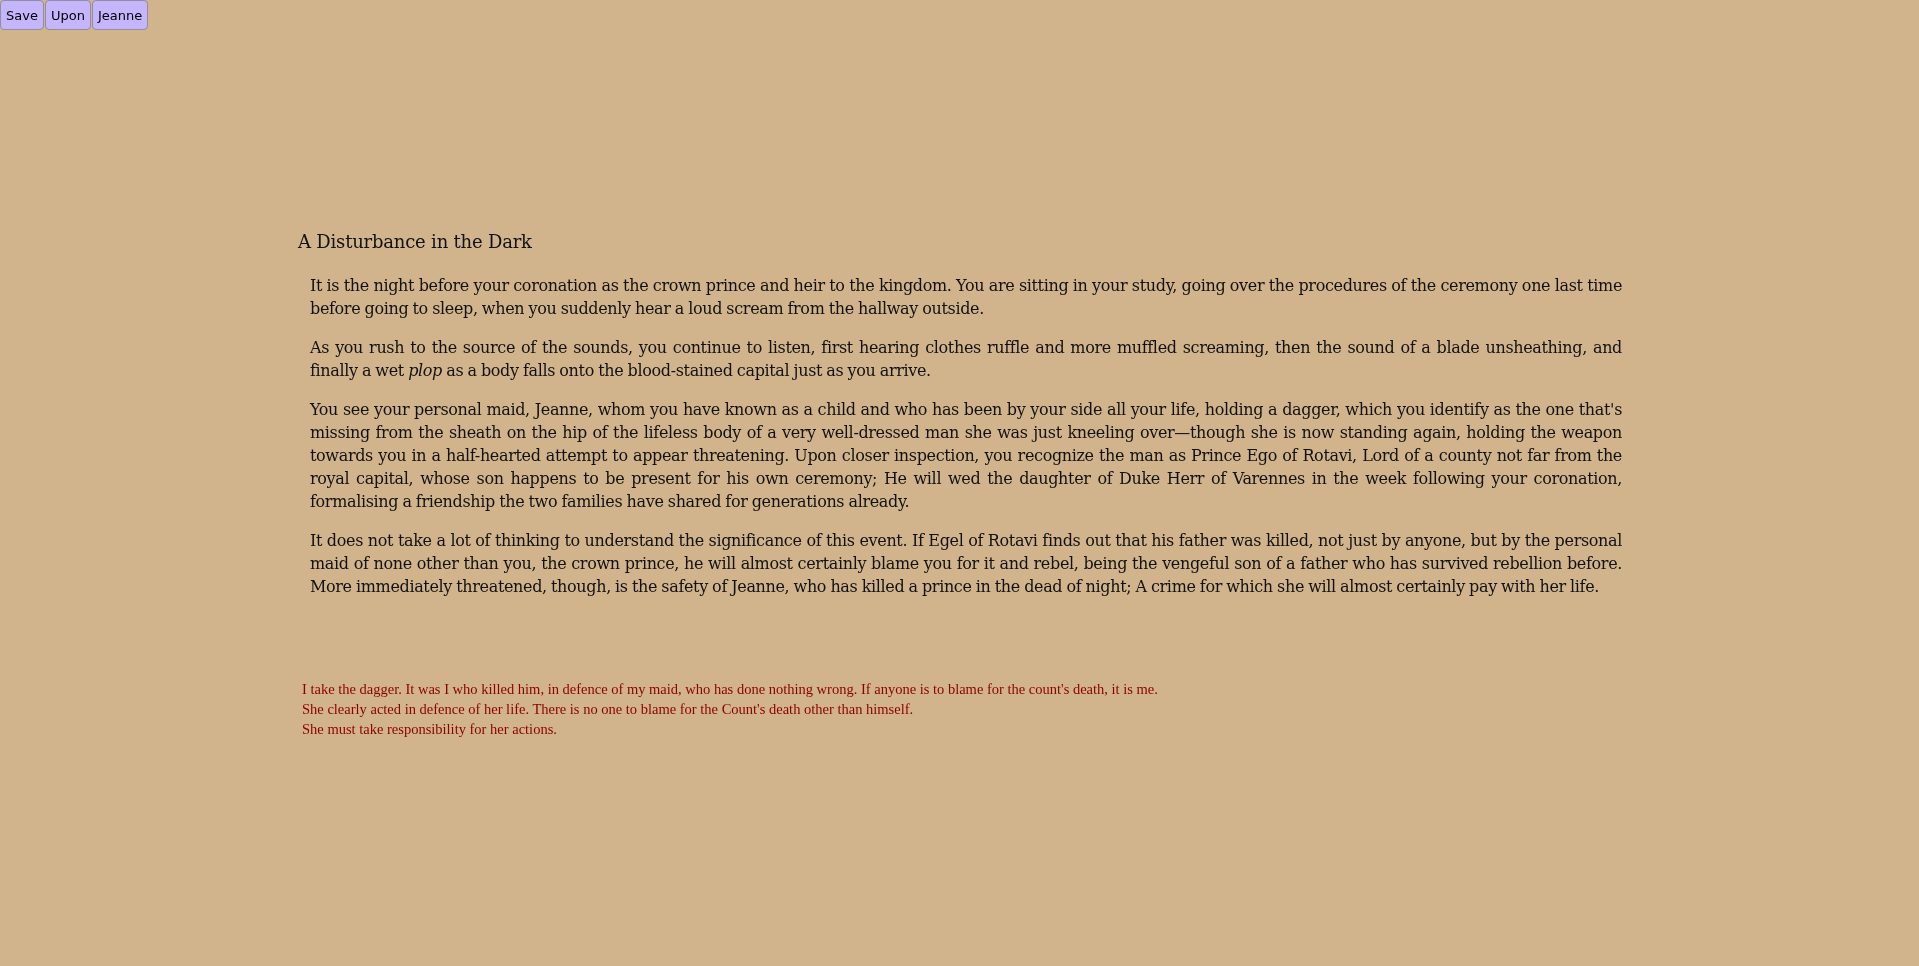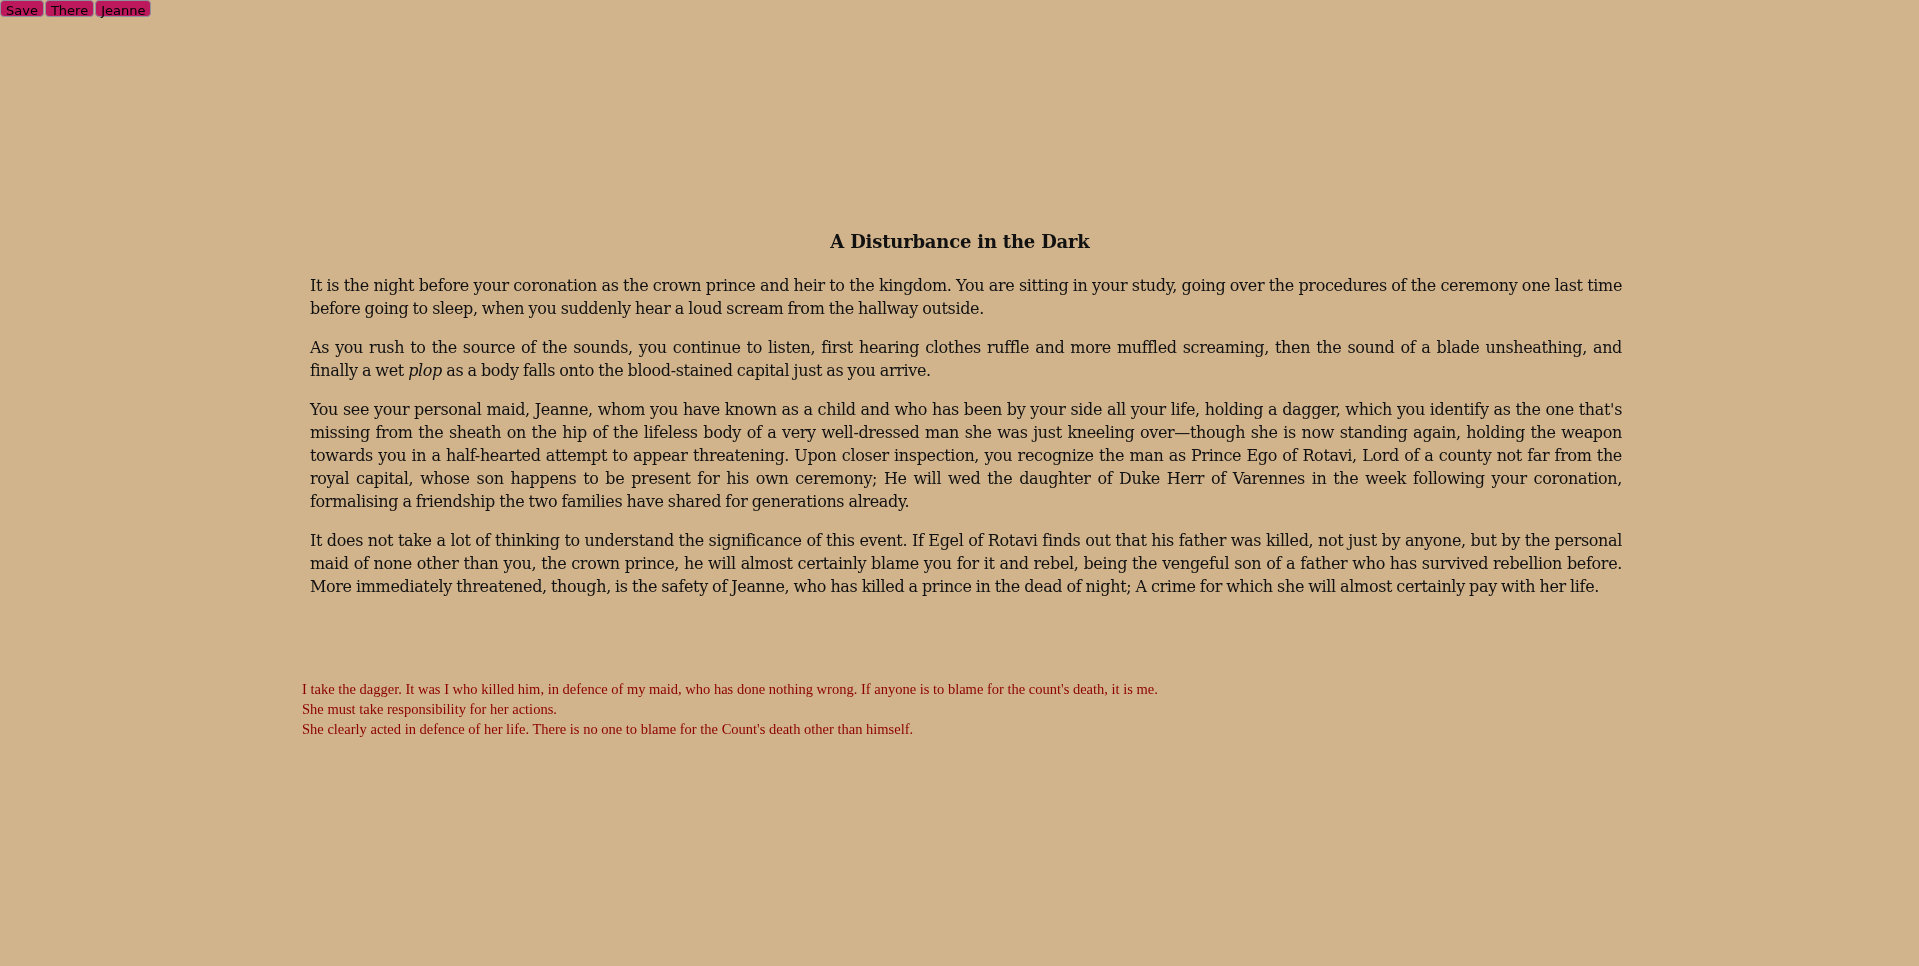--- a/index.html
+++ b/index.html
@@ -19,41 +19,40 @@
       position: absolute;
       left: 0;
       top: 0;
       display: flex;
       gap: 1px;
     }
     .toolbar button {
       font-family: "DejaVu Sans", "Liberation Sans", sans-serif;
       font-size: 13px;
       padding: 1px 5px;
-      height: 17px;
-      background: #be185d;
+      height: 30px;
+      background: #c4b5fd;
       border: 1px solid #8f8f9d;
       border-radius: 4px;
       color: #000;
       cursor: pointer;
       line-height: 17px;
     }
     .story {
       position: absolute;
       left: 298px;
       top: 228px;
       width: 1324px;
     }
     .story h1 {
       font-size: 18px;
-      font-weight: bold;
+      font-weight: normal;
       margin: 0 0 18px 0;
       line-height: 28px;
       letter-spacing: -0.2px;
-      text-align: center;
     }
     .story p {
       font-size: 16px;
       line-height: 23px;
       margin: 0 0 16px 12px;
       text-align: justify;
       letter-spacing: -0.35px;
       word-spacing: -0.5px;
     }
     .story p em { font-style: italic; }
@@ -71,29 +70,29 @@
       cursor: pointer;
       white-space: nowrap;
       font-family: Liberation Serif, serif;
     }
   </style>
 </head>
 <body>
 
 <div class="toolbar">
   <button>Save</button>
-  <button>There</button>
+  <button>Upon</button>
   <button>Jeanne</button>
 </div>
 
 <div class="story">
   <h1>A Disturbance in the Dark</h1>
   <p>It is the night before your coronation as the crown prince and heir to the kingdom. You are sitting in your study, going over the procedures of the ceremony one last time before going to sleep, when you suddenly hear a loud scream from the hallway outside.</p>
   <p><span>As you rush to the source of the sounds, you continue to listen, first hearing clothes ruffle and more muffled screaming, then the sound of a blade unsheathing, and finally a wet </span><em>plop</em><span> as a body falls onto the blood-stained capital just as you arrive.</span></p>
   <p>You see your personal maid, Jeanne, whom you have known as a child and who has been by your side all your life, holding a dagger, which you identify as the one that's missing from the sheath on the hip of the lifeless body of a very well-dressed man she was just kneeling over—though she is now standing again, holding the weapon towards you in a half-hearted attempt to appear threatening. Upon closer inspection, you recognize the man as Prince Ego of Rotavi, Lord of a county not far from the royal capital, whose son happens to be present for his own ceremony; He will wed the daughter of Duke Herr of Varennes in the week following your coronation, formalising a friendship the two families have shared for generations already.</p>
   <p>It does not take a lot of thinking to understand the significance of this event. If Egel of Rotavi finds out that his father was killed, not just by anyone, but by the personal maid of none other than you, the crown prince, he will almost certainly blame you for it and rebel, being the vengeful son of a father who has survived rebellion before. More immediately threatened, though, is the safety of Jeanne, who has killed a prince in the dead of night; A crime for which she will almost certainly pay with her life.</p>
 </div>
 
 <div class="choices">
   <a class="choice">I take the dagger. It was I who killed him, in defence of my maid, who has done nothing wrong. If anyone is to blame for the count's death, it is me.</a>
+  <a class="choice">She clearly acted in defence of her life. There is no one to blame for the Count's death other than himself.</a>
   <a class="choice">She must take responsibility for her actions.</a>
-  <a class="choice">She clearly acted in defence of her life. There is no one to blame for the Count's death other than himself.</a>
 </div>
 
 </body></html>

